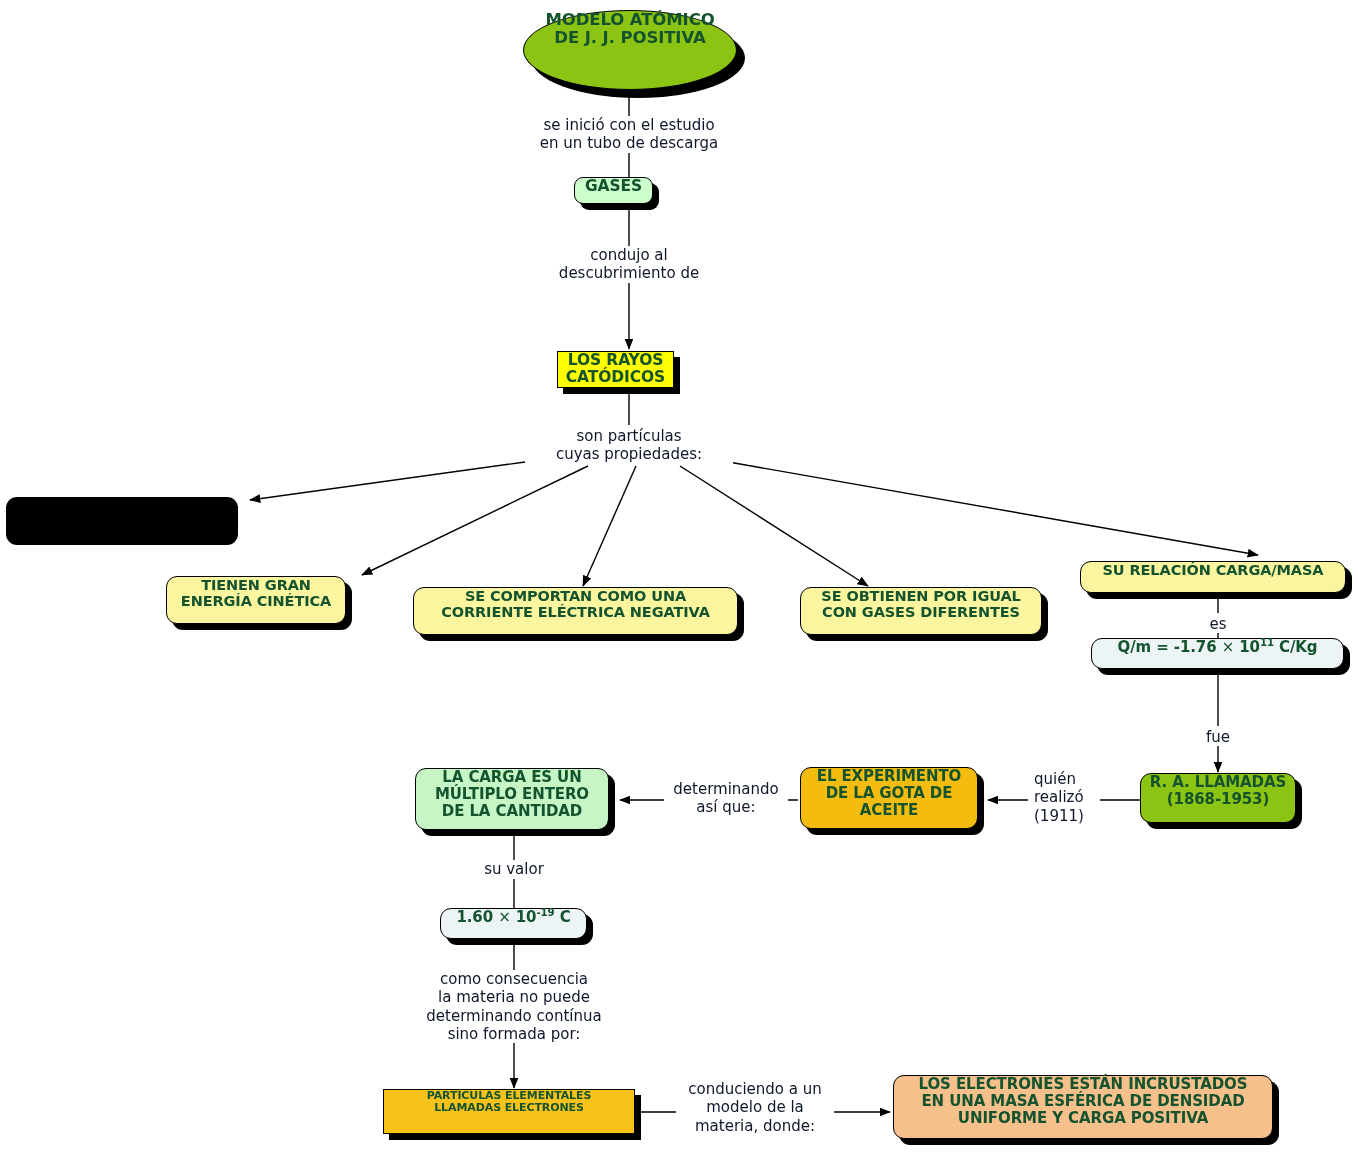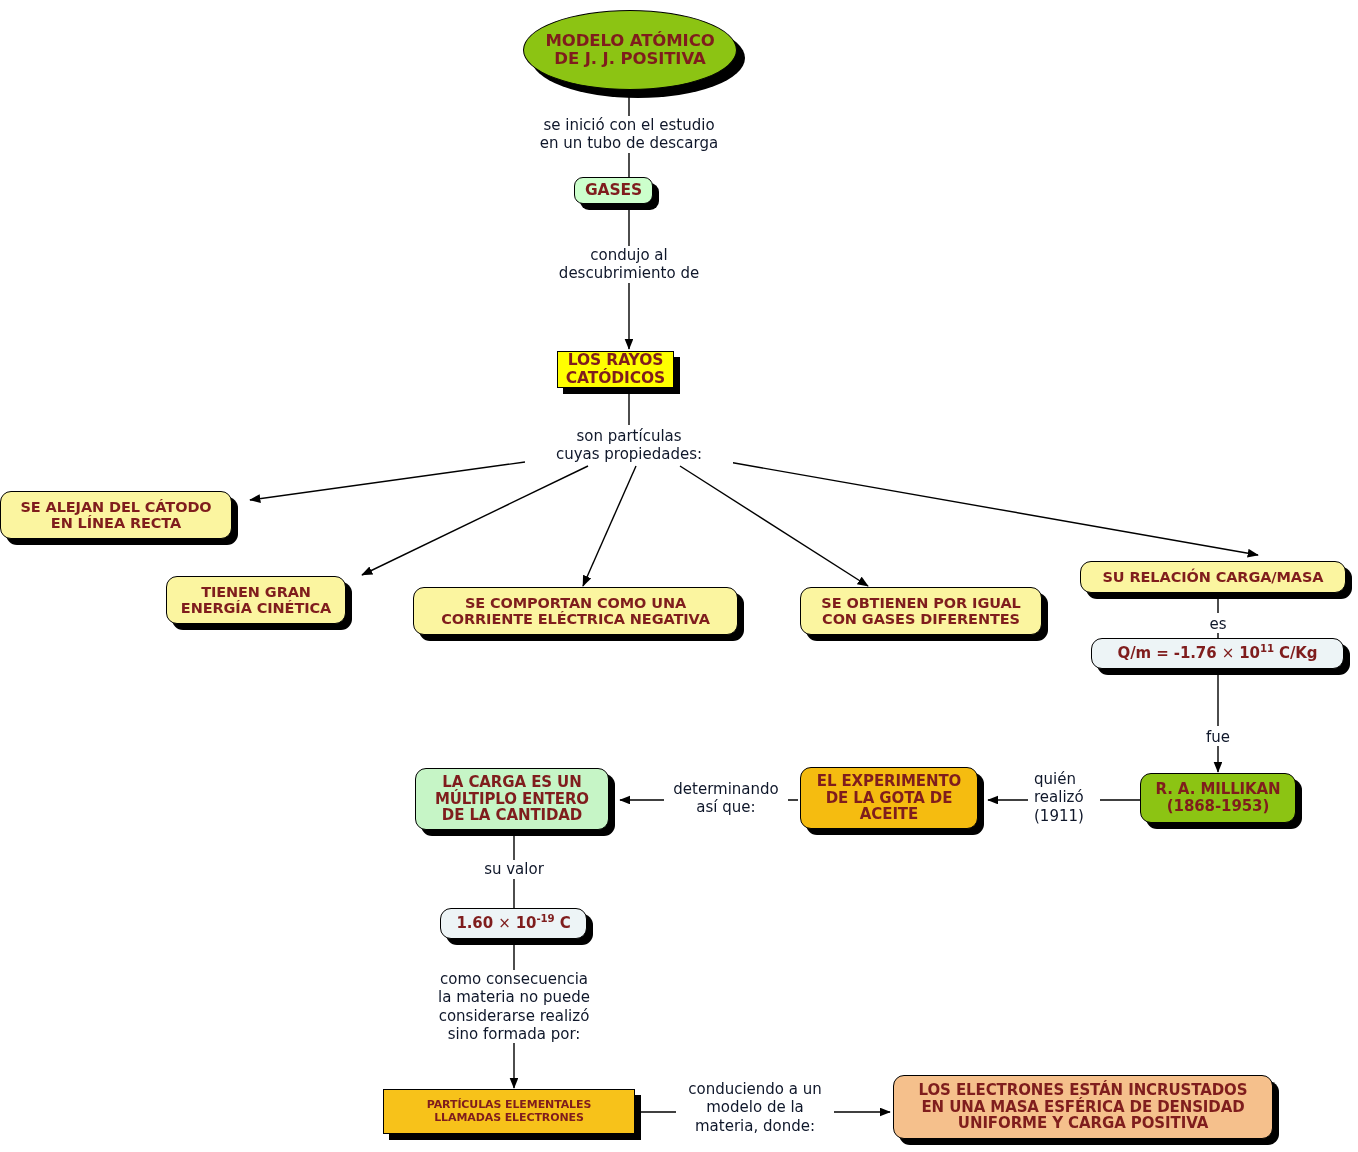--- a/index.html
+++ b/index.html
@@ -14,25 +14,25 @@
     background: #ffffff;
     font-family: "DejaVu Sans", sans-serif;
     overflow: hidden;
   }
 
   
   .node {
     position: absolute;
     box-sizing: border-box;
     display: flex;
-    align-items: center;
+    align-items: flex-start;
     justify-content: center;
     text-align: center;
     font-weight: bold;
-    color: #7f1d1d;
+    color: #14532d;
     border: 1.5px solid #000000;
     z-index: 5;
     line-height: 1.12;
     letter-spacing: -0.1px;
   }
   .node .lines { width: 100%; }
   .node .lines > div { white-space: nowrap; }
 
   
   .shadow {
@@ -168,26 +168,20 @@
       <div>CATÓDICOS</div>
     </div>
   </div>
 
   <div class="edge-label" style="left:525px; top:427px; width:208px;">
     <div>son partículas</div>
     <div>cuyas propiedades:</div>
   </div>
 
   <div class="shadow rounded" style="left:6px; top:497px; width:232px; height:48px;"></div>
-  <div class="node rounded c-yellow-pale" style="left:0px; top:491px; width:232px; height:48px; font-size:14.5px;">
-    <div class="lines">
-      <div>SE ALEJAN DEL CÁTODO</div>
-      <div>EN LÍNEA RECTA</div>
-    </div>
-  </div>
 
   <div class="shadow rounded" style="left:172px; top:582px; width:180px; height:48px;"></div>
   <div class="node rounded c-yellow-pale" style="left:166px; top:576px; width:180px; height:48px; font-size:14.5px;">
     <div class="lines">
       <div>TIENEN GRAN</div>
       <div>ENERGÍA CINÉTICA</div>
     </div>
   </div>
 
   <div class="shadow rounded" style="left:419px; top:593px; width:325px; height:48px;"></div>
@@ -226,21 +220,21 @@
       </div>
   </div>
 
   <div class="edge-label" style="left:1190px; top:728px; width:56px;">
     <div>fue</div>
   </div>
 
   <div class="shadow rounded" style="left:1146px; top:779px; width:156px; height:50px;"></div>
   <div class="node rounded c-green-dark" style="left:1140px; top:773px; width:156px; height:50px; font-size:15px;">
     <div class="lines">
-      <div>R. A. MILLIKAN</div>
+      <div>R. A. LLAMADAS</div>
       <div>(1868-1953)</div>
     </div>
   </div>
 
   <div class="edge-label left" style="left:1034px; top:770px; width:66px;">
     <div>quién</div>
     <div>realizó</div>
     <div>(1911)</div>
   </div>
 
@@ -276,21 +270,21 @@
     <div class="lines">
         <div>
       <span>1.60 </span><span class="times">×</span><span> 10</span><sup>-19</sup><span> C</span>
     </div>
       </div>
   </div>
 
   <div class="edge-label" style="left:425px; top:970px; width:178px;">
     <div>como consecuencia</div>
     <div>la materia no puede</div>
-    <div>considerarse realizó</div>
+    <div>determinando contínua</div>
     <div>sino formada por:</div>
   </div>
 
   <div class="shadow sharp" style="left:389px; top:1095px; width:252px; height:45px;"></div>
   <div class="node sharp c-gold" style="left:383px; top:1089px; width:252px; height:45px; font-size:11px;">
     <div class="lines">
       <div>PARTÍCULAS ELEMENTALES</div>
       <div>LLAMADAS ELECTRONES</div>
     </div>
   </div>

